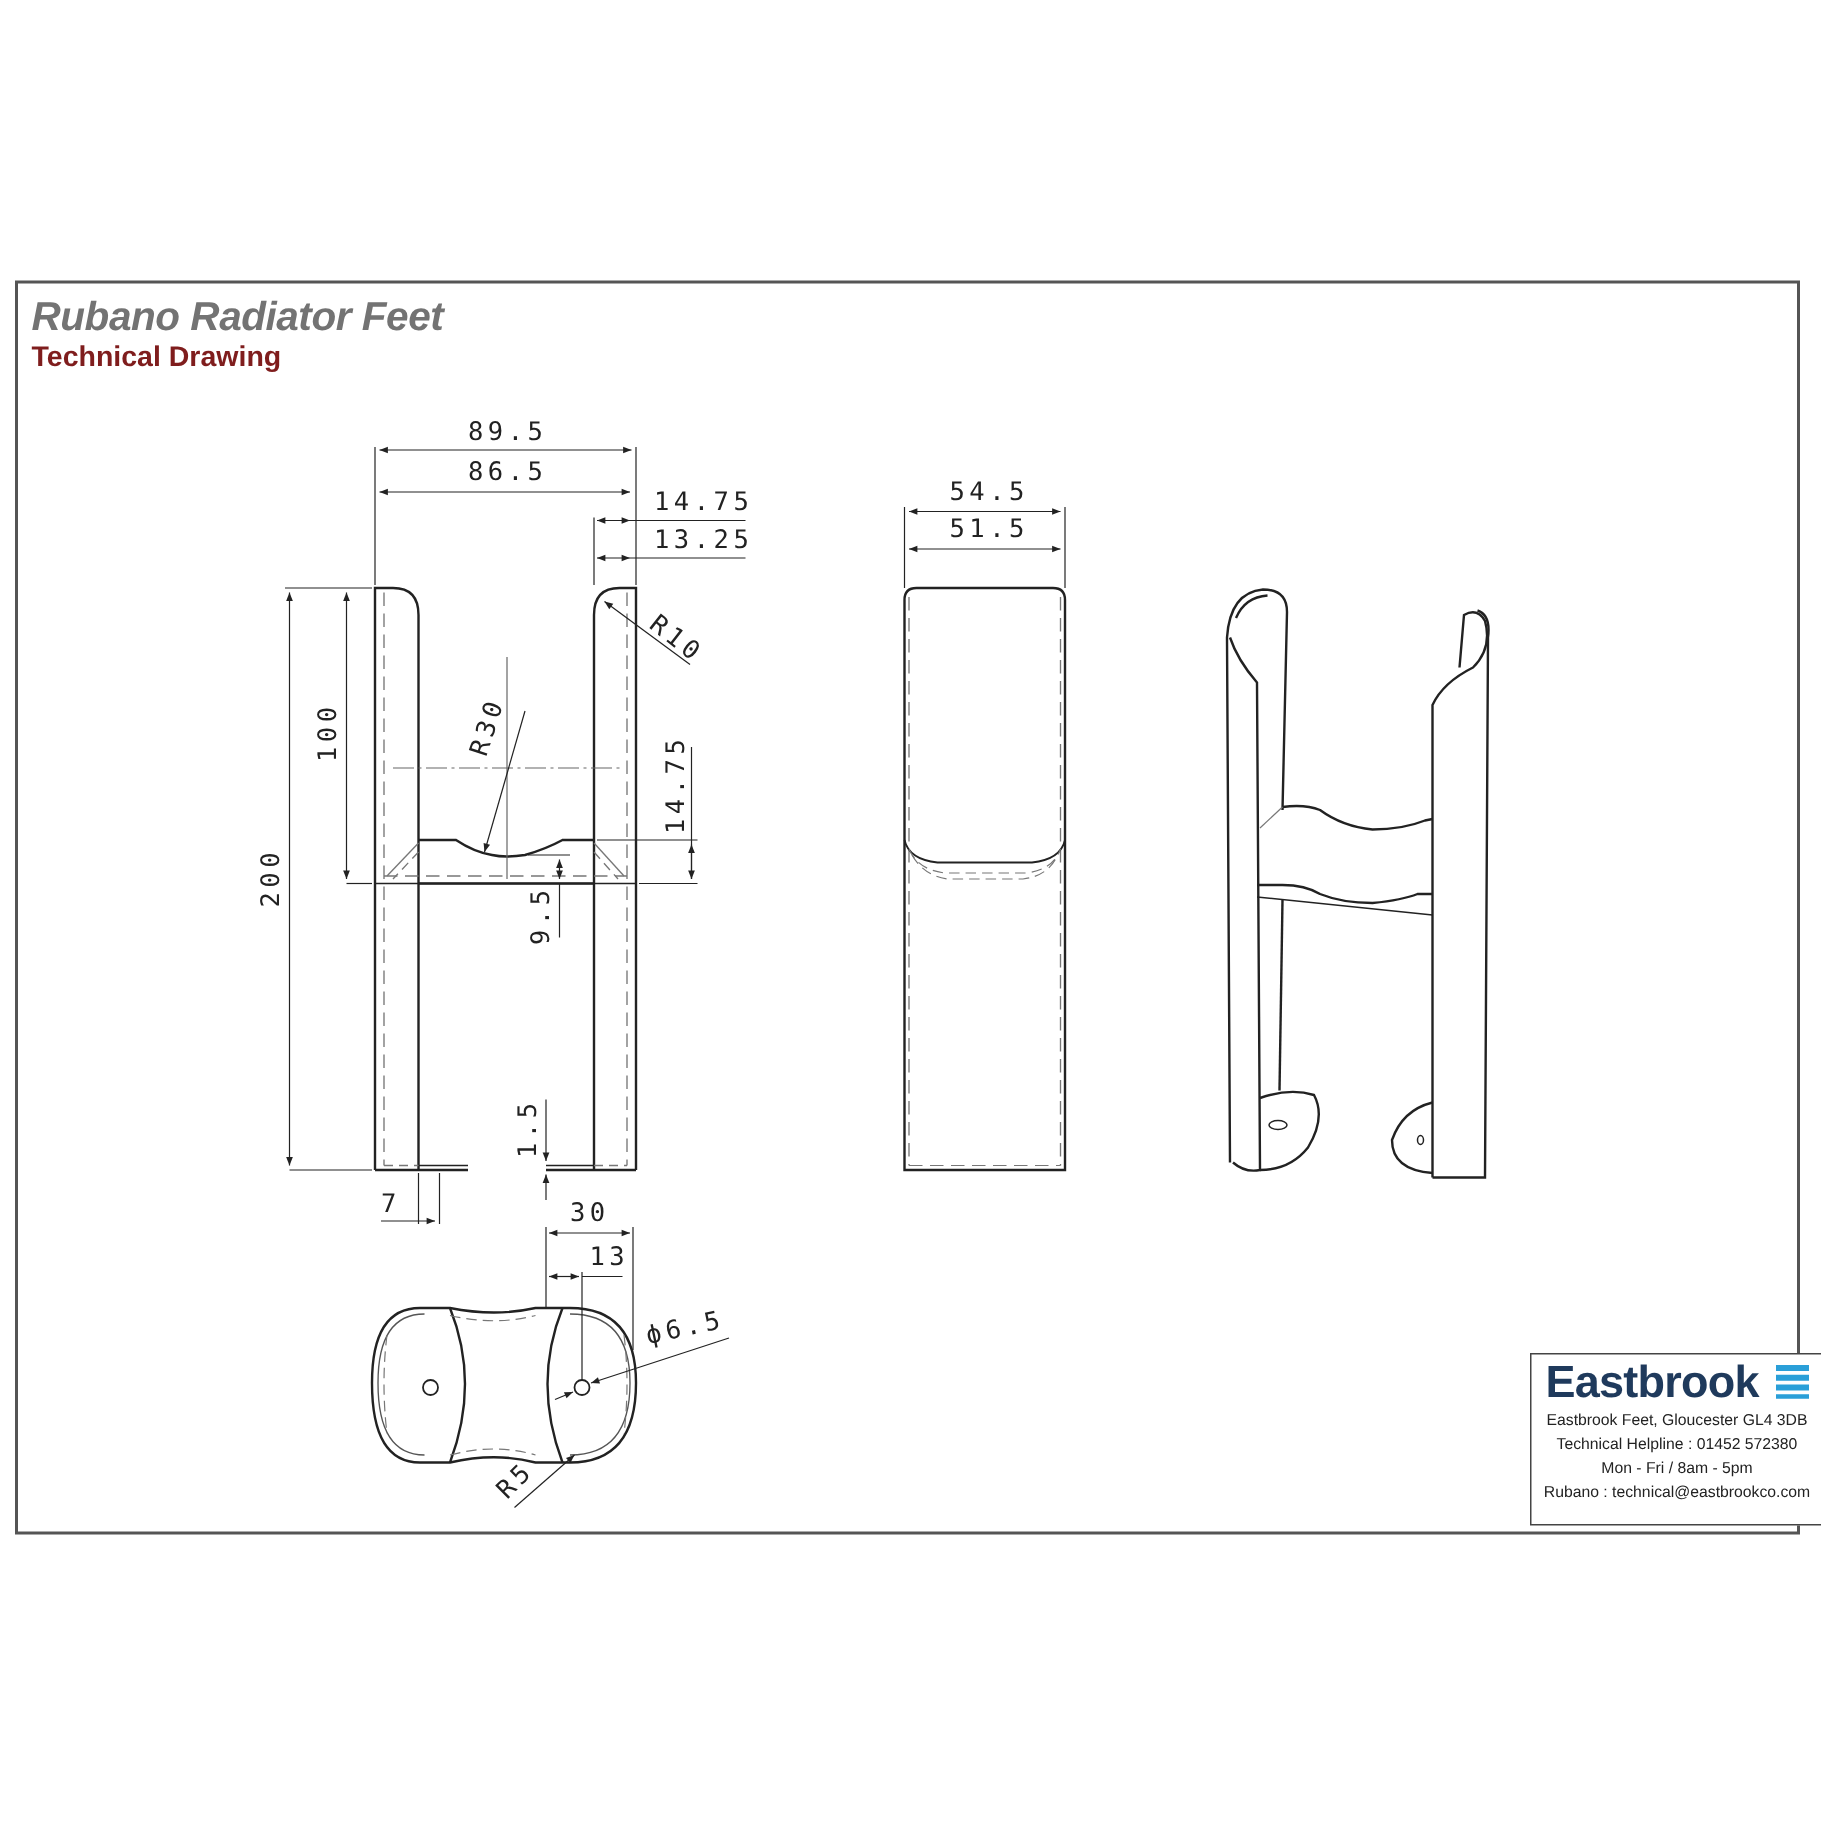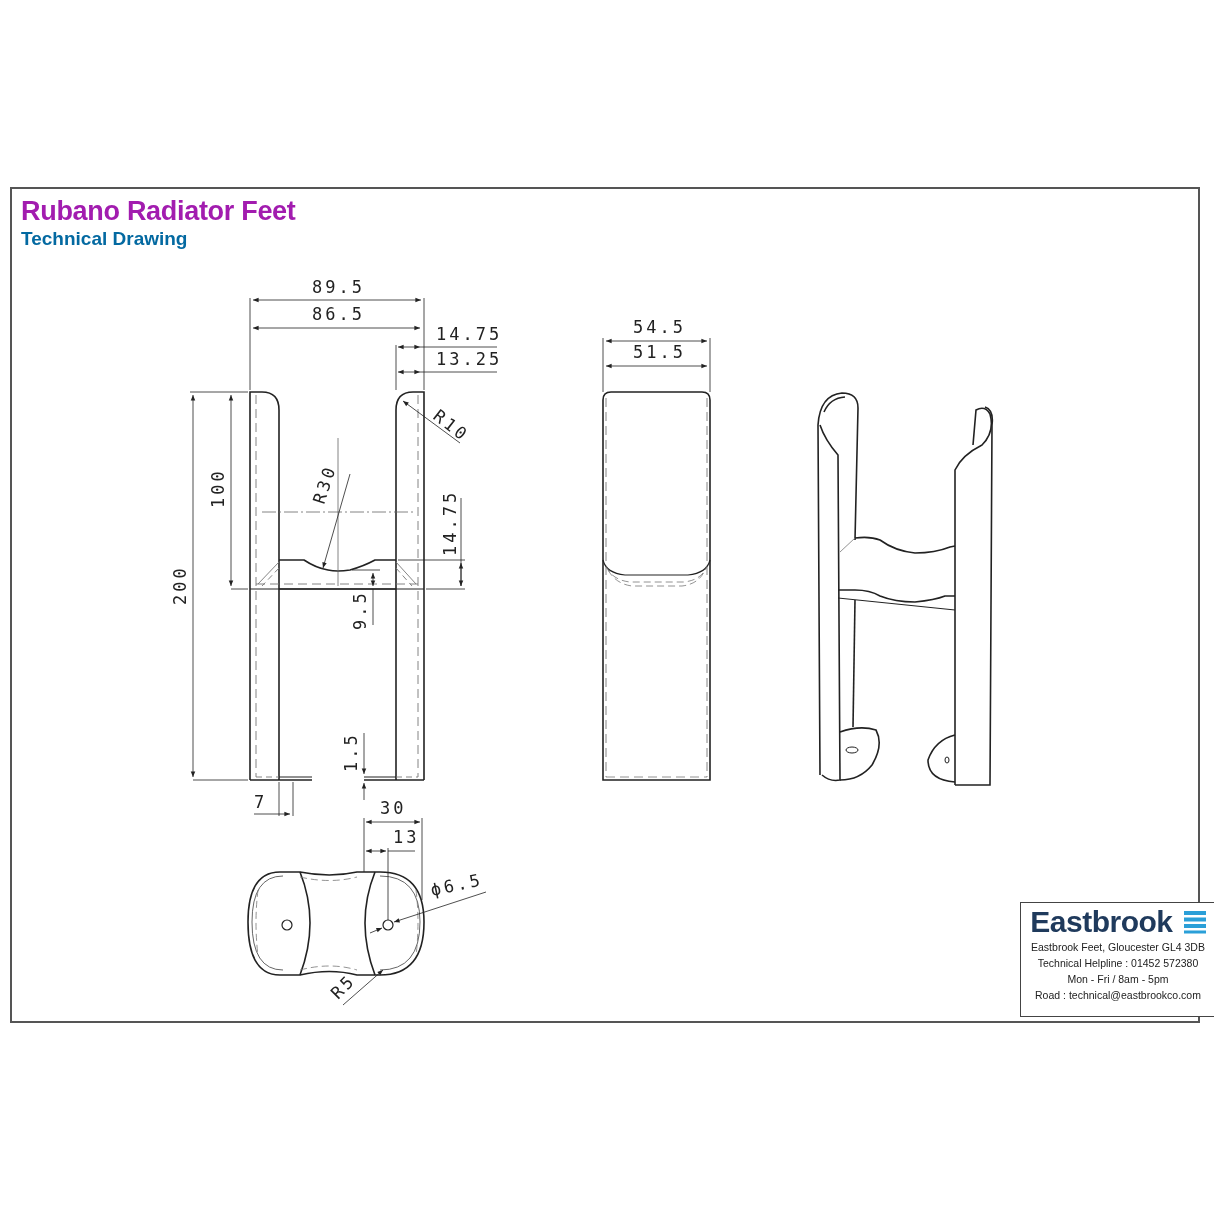--- a/index.html
+++ b/index.html
@@ -1,19 +1,19 @@
 <!DOCTYPE html>
 <html><head>
 <meta charset="utf-8">
 <style>
   html,body{margin:0;padding:0;background:#ffffff;}
   body{width:1214px;height:1214px;position:relative;overflow:hidden;font-family:"DejaVu Sans",sans-serif;}
   .frame{position:absolute;left:10px;top:187px;width:1190px;height:836px;border:2px solid #555;box-sizing:border-box;}
-  .title{position:absolute;left:21px;top:196px;font-family:"Liberation Sans",sans-serif;font-weight:bold;font-size:27px;color:#a21caf;letter-spacing:-0.3px;}
-  .subtitle{position:absolute;left:21px;top:228px;font-family:"Liberation Sans",sans-serif;font-weight:bold;font-size:19px;color:#0369a1;}
+  .title{position:absolute;left:21px;top:196px;font-family:"Liberation Sans",sans-serif;font-weight:bold;font-size:27px;color:#737373;letter-spacing:-0.3px;font-style:italic;}
+  .subtitle{position:absolute;left:21px;top:228px;font-family:"Liberation Sans",sans-serif;font-weight:bold;font-size:19px;color:#7f1d1d;}
   svg.drawing{position:absolute;left:0;top:0;}
   .dim{font-family:"DejaVu Sans Mono",monospace;font-size:17px;fill:#222;letter-spacing:3px;}
   .logo-box{position:absolute;left:1020px;top:902px;width:196px;height:115px;border:1.5px solid #444;box-sizing:border-box;text-align:center;background:#fff;}
   .logo-name{font-family:"Liberation Sans",sans-serif;font-weight:bold;font-size:30px;color:#1f3a5c;margin-top:2px;line-height:34px;display:inline-block;letter-spacing:-0.5px;}
   .logo-waves{display:inline-block;width:22px;height:24px;vertical-align:-2px;margin-left:6px;}
   .logo-line{font-family:"Liberation Sans",sans-serif;font-size:10.5px;color:#222;line-height:16px;white-space:nowrap;}
 </style>
 </head>
 <body>
 
@@ -189,14 +189,14 @@
     <svg class="logo-waves" viewBox="0 0 22 24">
       <rect x="0" y="1" width="22" height="4" fill="#2a9fd8"></rect>
       <rect x="0" y="7.5" width="22" height="4" fill="#2a9fd8"></rect>
       <rect x="0" y="14" width="22" height="4" fill="#2a9fd8"></rect>
       <rect x="0" y="20.5" width="22" height="3" fill="#2a9fd8"></rect>
     </svg>
   </div>
   <div class="logo-line">Eastbrook Feet, Gloucester GL4 3DB</div>
   <div class="logo-line">Technical Helpline : 01452 572380</div>
   <div class="logo-line">Mon - Fri / 8am - 5pm</div>
-  <div class="logo-line">Road : technical@eastbrookco.com</div>
+  <div class="logo-line">Rubano : technical@eastbrookco.com</div>
 </div>
 
 </body></html>

